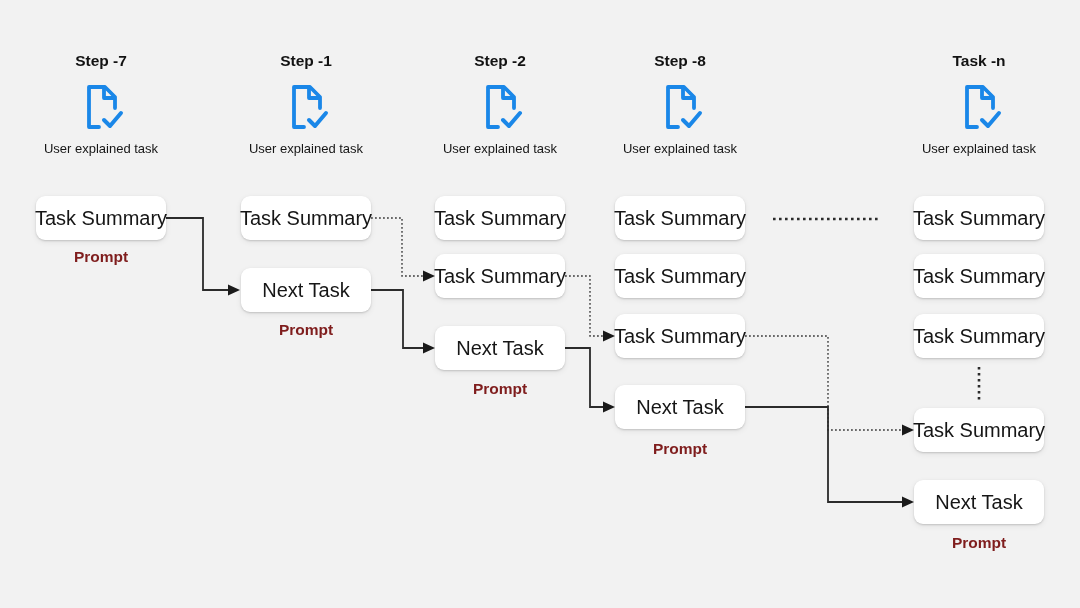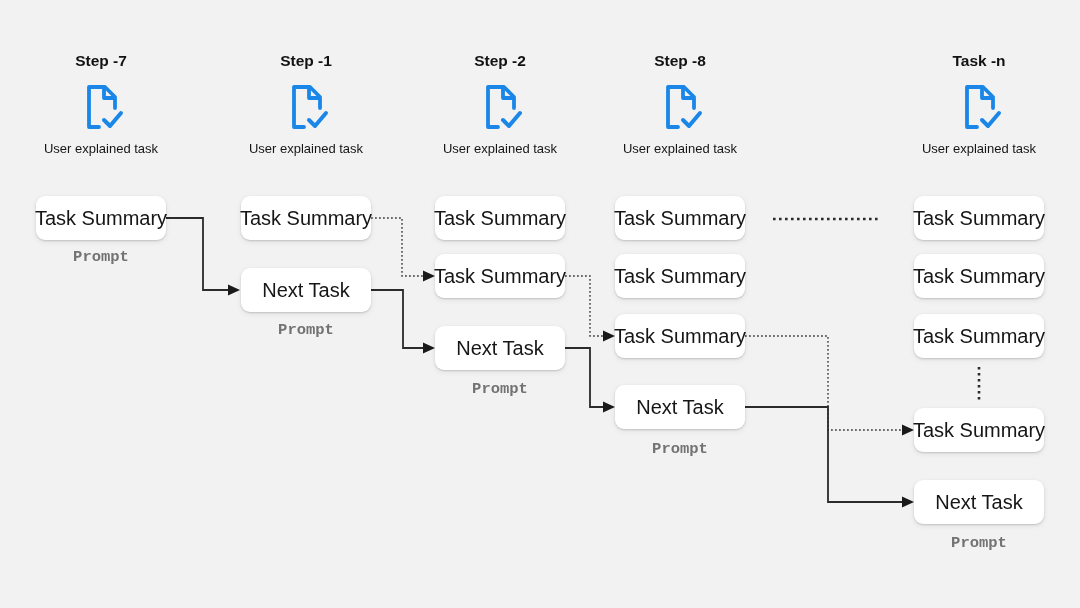--- a/index.html
+++ b/index.html
@@ -2,21 +2,21 @@
 <html><head>
 <meta charset="utf-8">
 <style>
   html,body{margin:0;padding:0;}
   .canvas{
     position:relative;width:1080px;height:608px;background:#f2f2f2;
     overflow:hidden;font-family:"Liberation Sans",sans-serif;color:#161616;
   }
   .step-title{position:absolute;width:150px;text-align:center;font-size:15.5px;font-weight:600;color:#121212;}
   .caption{position:absolute;width:120px;text-align:center;font-size:13px;line-height:20px;color:#161616;}
-  .prompt{position:absolute;width:150px;text-align:center;font-size:15.5px;font-weight:700;color:#737373;font-family:Liberation Mono, monospace;}
+  .prompt{position:absolute;width:150px;text-align:center;font-size:15.5px;font-weight:700;color:#7f1d1d;}
   .box{
     position:absolute;width:130px;height:44px;background:#ffffff;border-radius:9px;
     box-shadow:0 1px 2px rgba(0,0,0,.16),0 2px 6px rgba(0,0,0,.07);
     display:flex;align-items:center;justify-content:center;
     font-size:20px;color:#161616;white-space:nowrap;
   }
   .icon{position:absolute;width:46px;height:50px;}
   svg.wires{position:absolute;left:0;top:0;width:1080px;height:608px;pointer-events:none;}
   .solidline{fill:none;stroke:#2b2b2b;stroke-width:1.8;}
   .dotline{fill:none;stroke:#3c3c3c;stroke-width:1.4;stroke-dasharray:1.8 2.2;}

